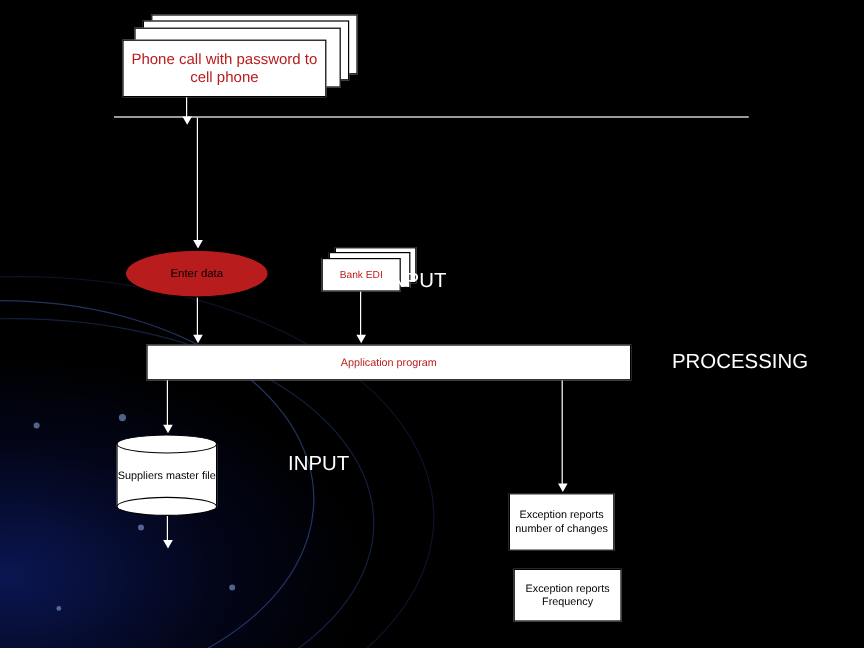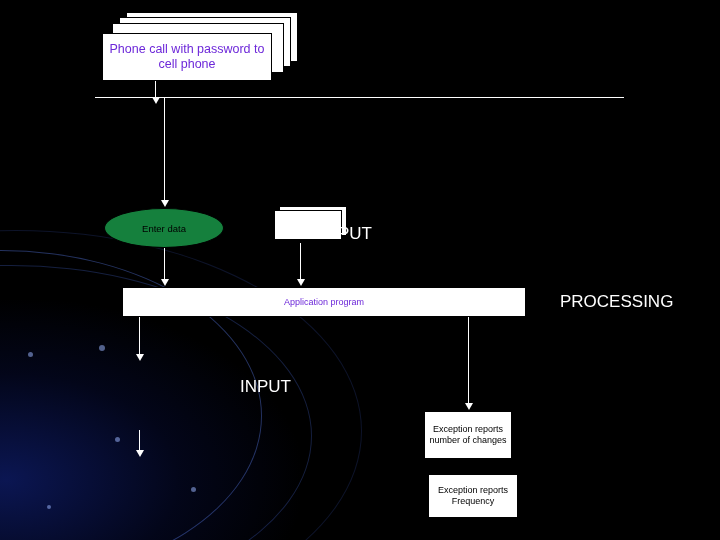--- a/index.html
+++ b/index.html
@@ -56,39 +56,39 @@
   }
   .doc-box {
     position: absolute;
     background: #ffffff;
     border: 1px solid #000000;
     box-sizing: border-box;
     display: flex;
     align-items: center;
     justify-content: center;
     text-align: center;
-    color: #6d28d9;
+    color: #b91c1c;
   }
   .phone-box {
     left: 102px;
     top: 33px;
     width: 170px;
     height: 48px;
     font-size: 12.5px;
     line-height: 15px;
     padding: 2px 3px;
   }
   .stack-p1 { left: 112px; top: 23px; width: 170px; height: 48px; }
   .stack-p2 { left: 119px; top: 17px; width: 170px; height: 48px; }
   .stack-p3 { left: 126px; top: 12px; width: 170px; height: 48px; }
 
   
   .ellipse {
     position: absolute;
-    background: #15803d;
+    background: #b91c1c;
     border: 1px solid #000000;
     border-radius: 50%;
     box-sizing: border-box;
     display: flex;
     align-items: center;
     justify-content: center;
     text-align: center;
     color: #000000;
   }
   .enter-data {
@@ -283,20 +283,23 @@
     <div class="shaft"></div>
     <div class="head"></div>
   </div>
 
   <div class="ellipse enter-data">
     <span>Enter data</span>
   </div>
 
   <div class="stack stack-b2"></div>
   <div class="stack stack-b1"></div>
+  <div class="doc-box bank-box">
+    <span>Bank EDI</span>
+  </div>
 
   <div class="stage-label lbl-input">INPUT</div>
 
   <div class="arrow arr-enter-app">
     <div class="shaft"></div>
     <div class="head"></div>
   </div>
   <div class="arrow arr-bank-app">
     <div class="shaft"></div>
     <div class="head"></div>
@@ -310,20 +313,26 @@
 
   <div class="arrow arr-app-suppliers">
     <div class="shaft"></div>
     <div class="head"></div>
   </div>
   <div class="arrow arr-app-exc">
     <div class="shaft"></div>
     <div class="head"></div>
   </div>
 
+  <div class="cylinder suppliers-cyl">
+    <div class="cyl-body"></div>
+    <div class="cyl-bottom"></div>
+    <div class="cyl-top"></div>
+    <div class="cyl-label">Suppliers master file</div>
+  </div>
 
   <div class="stage-label lbl-output">INPUT</div>
 
   <div class="arrow arr-suppliers-email">
     <div class="shaft"></div>
     <div class="head"></div>
   </div>
 
 
   <div class="report-box exc-changes">

